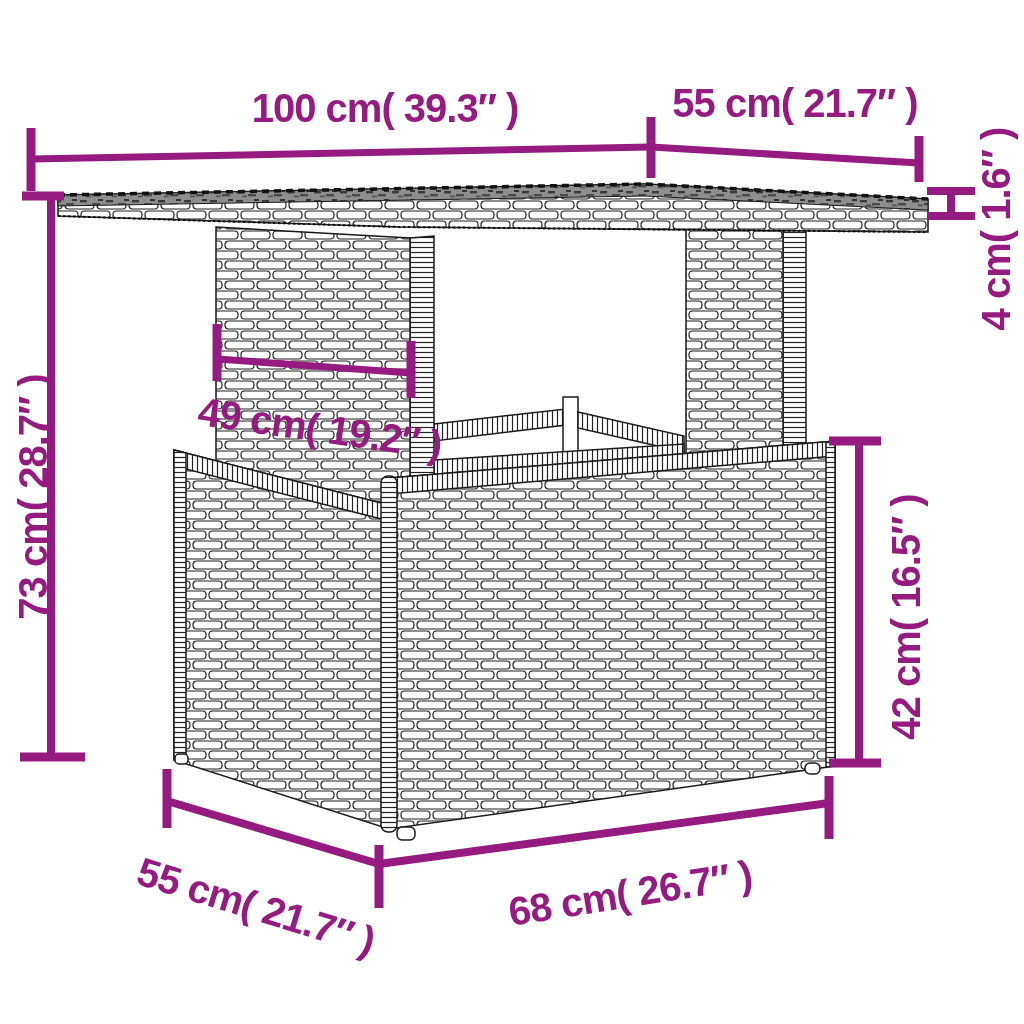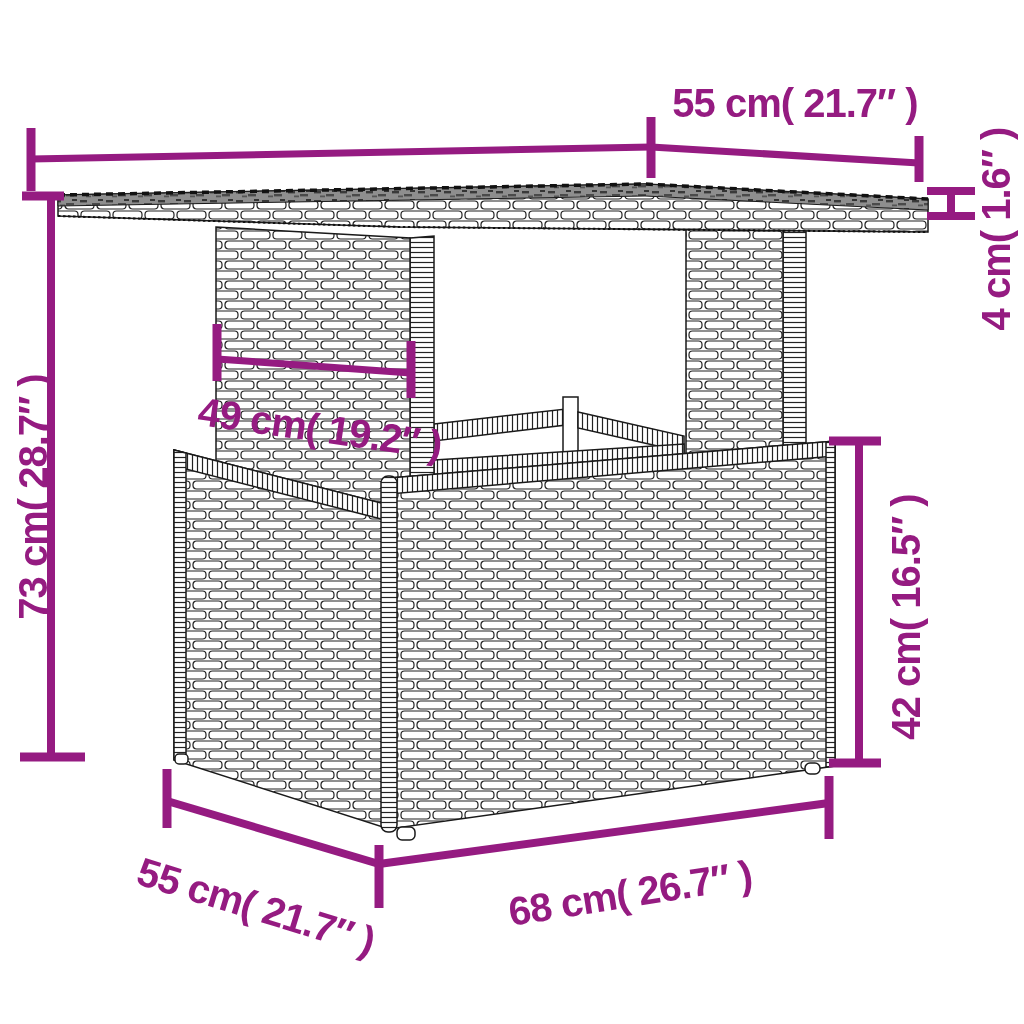--- a/index.html
+++ b/index.html
@@ -120,20 +120,21 @@
 
       <path d="M167,801 L379,864" stroke-width="8"></path>
       <path d="M167,769 V828" stroke-width="9"></path>
       <path d="M379,845 V908" stroke-width="9"></path>
 
       <path d="M379,864 L829,803" stroke-width="8"></path>
       <path d="M829,776 V839" stroke-width="9"></path>
     </g>
   </svg>
 
+  <div class="dim-label" style="left:385px;top:108px;transform:translate(-50%,-50%);">100 cm( 39.3″ )</div>
 
   <div class="dim-label" style="left:795px;top:103px;transform:translate(-50%,-50%);">55 cm( 21.7″ )</div>
 
   <div class="dim-label" style="left:996px;top:229px;transform:translate(-50%,-50%) rotate(-90deg);">4 cm( 1.6″ )</div>
 
   <div class="dim-label" style="left:33px;top:497px;transform:translate(-50%,-50%) rotate(-90deg);">73 cm( 28.7″ )</div>
 
   <div class="dim-label" style="left:320px;top:428px;transform:translate(-50%,-50%) rotate(8deg);">49 cm( 19.2″ )</div>
 
   <div class="dim-label" style="left:906px;top:617px;transform:translate(-50%,-50%) rotate(-90deg);">42 cm( 16.5″ )</div>

